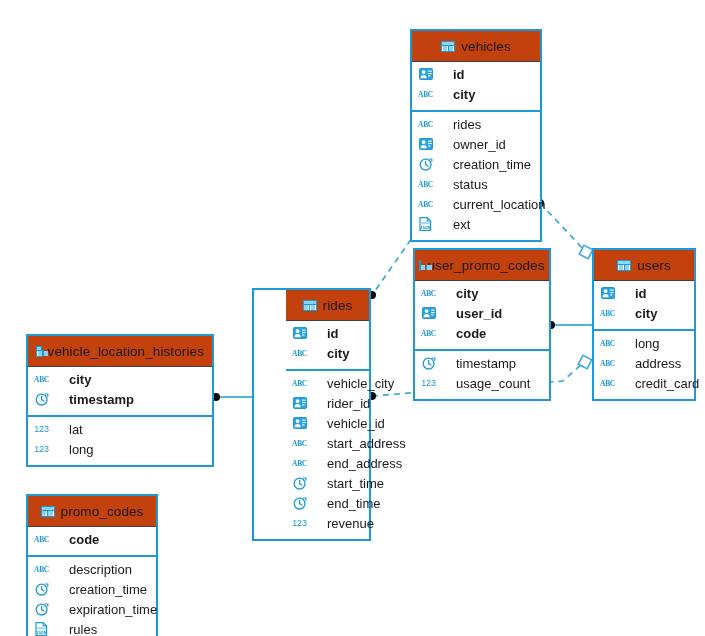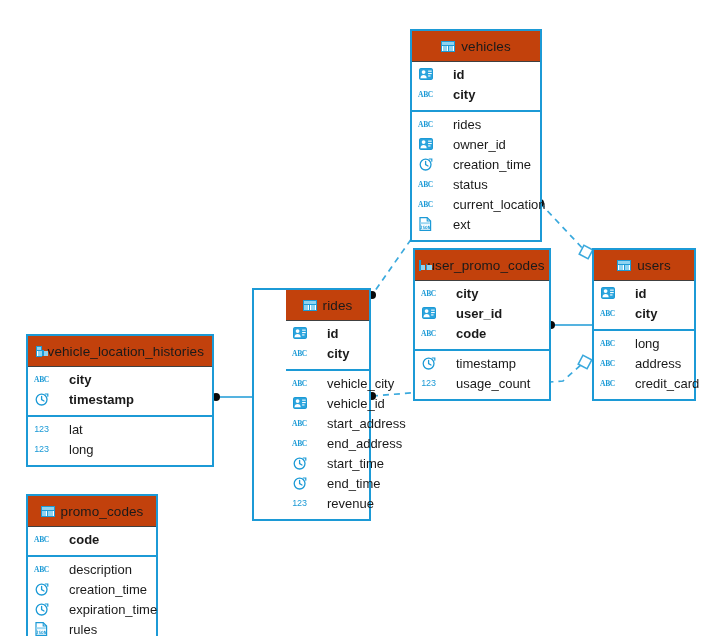--- a/index.html
+++ b/index.html
@@ -372,20 +372,33 @@
             <span class="ico">
               <svg width="14" height="12" viewBox="0 0 14 12">
                 <rect x="0.5" y="0.5" width="13" height="11" rx="1.2" fill="#2ba4dd" stroke="#1c9ad6"></rect>
                 <circle cx="4.6" cy="4.1" r="1.9" fill="#ffffff"></circle>
                 <path d="M1.5 10.2c0-1.9 1.4-3.1 3.1-3.1s3.1 1.2 3.1 3.1z" fill="#ffffff"></path>
                 <rect x="9.1" y="2.6" width="3.6" height="1.1" fill="#ffffff"></rect>
                 <rect x="9.1" y="5.0" width="3.6" height="1.1" fill="#ffffff"></rect>
                 <rect x="9.1" y="7.4" width="2.4" height="1.1" fill="#ffffff"></rect>
               </svg>
             </span>
+            <span class="col-name">rider_id</span>
+          </div>
+          <div class="col-row">
+            <span class="ico">
+              <svg width="14" height="12" viewBox="0 0 14 12">
+                <rect x="0.5" y="0.5" width="13" height="11" rx="1.2" fill="#2ba4dd" stroke="#1c9ad6"></rect>
+                <circle cx="4.6" cy="4.1" r="1.9" fill="#ffffff"></circle>
+                <path d="M1.5 10.2c0-1.9 1.4-3.1 3.1-3.1s3.1 1.2 3.1 3.1z" fill="#ffffff"></path>
+                <rect x="9.1" y="2.6" width="3.6" height="1.1" fill="#ffffff"></rect>
+                <rect x="9.1" y="5.0" width="3.6" height="1.1" fill="#ffffff"></rect>
+                <rect x="9.1" y="7.4" width="2.4" height="1.1" fill="#ffffff"></rect>
+              </svg>
+            </span>
             <span class="col-name">vehicle_id</span>
           </div>
           <div class="col-row">
             <span class="ico ico-abc">ABC</span>
             <span class="col-name">start_address</span>
           </div>
           <div class="col-row">
             <span class="ico ico-abc">ABC</span>
             <span class="col-name">end_address</span>
           </div>

